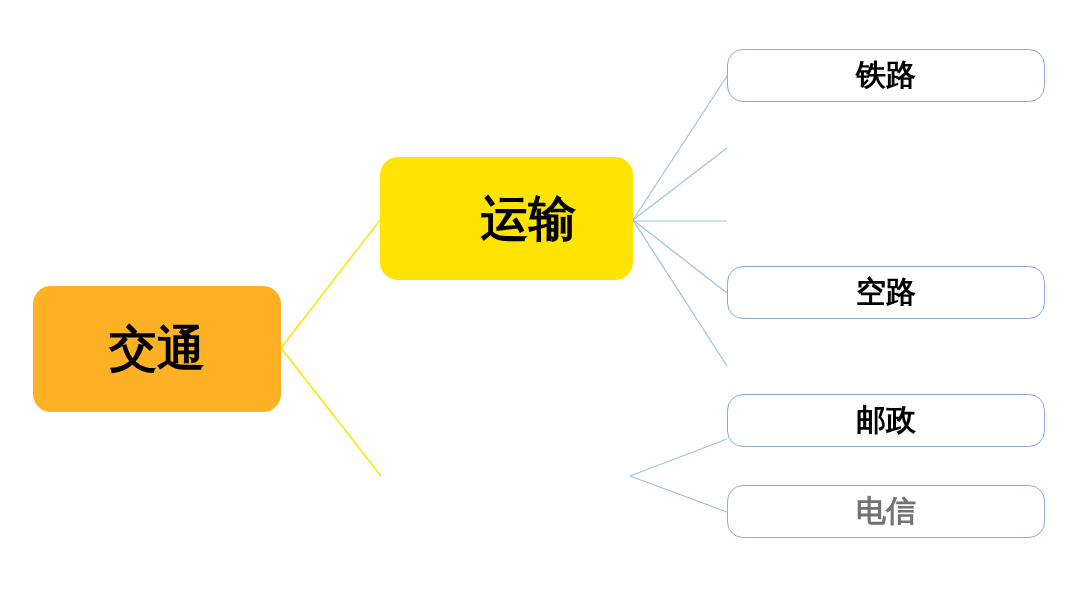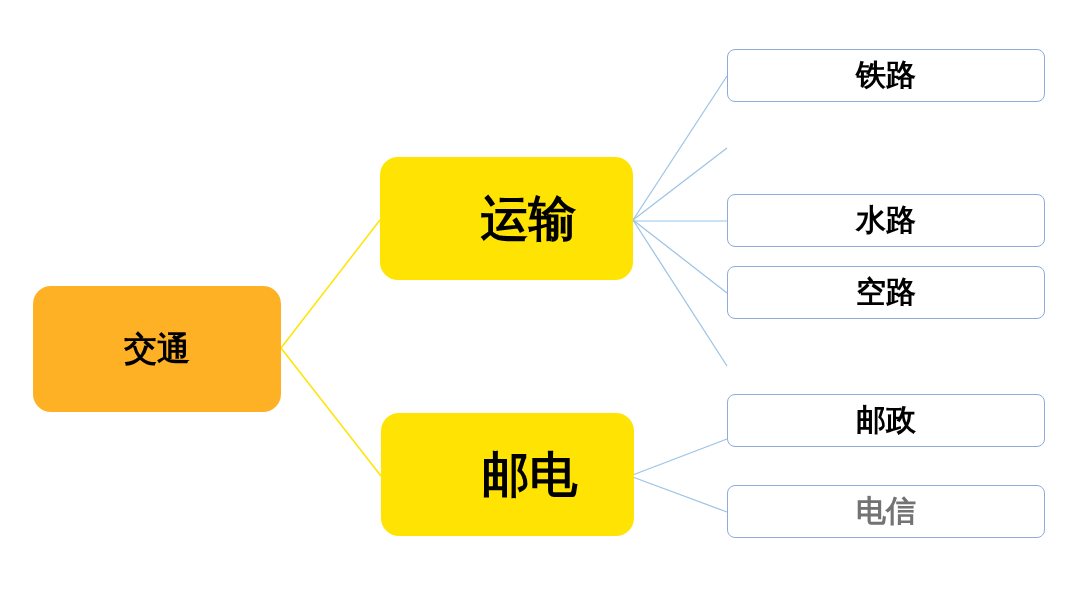--- a/index.html
+++ b/index.html
@@ -29,40 +29,40 @@
     text-align: center;
     color: #000000;
     font-weight: bold;
   }
 
   .node-root {
     left: 33px; top: 286px;
     width: 248px; height: 126px;
     background: #FFB125;
     border-radius: 18px;
-    font-size: 33px;
+    font-size: 48px;
     font-family: Liberation Mono, monospace;
   }
 
   .node-branch {
     width: 253px; height: 123px;
     background: #FFE403;
     border-radius: 18px;
     font-size: 48px;
     padding-left: 44px;
   }
   .node-branch.transport { left: 380px; top: 157px; }
   .node-branch.post-telecom { left: 381px; top: 413px; }
 
   .node-leaf {
     left: 727px;
     width: 318px; height: 53px;
     background: #FFFFFF;
     border: 1.5px solid #8FAADC;
-    border-radius: 8px;
+    border-radius: 16px;
     font-size: 30px;
   }
   .leaf-0 { top: 49px; }
   .leaf-1 { top: 122px; }
   .leaf-2 { top: 194px; }
   .leaf-3 { top: 266px; text-align: center; }
   .leaf-4 { top: 339px; }
   .leaf-5 { top: 394px; }
   .leaf-6 { top: 485px; }
 
@@ -88,29 +88,23 @@
     <line x1="630" y1="476" x2="727" y2="512" stroke="#9DC3E6" stroke-width="1.25"></line>
   </svg>
 
   <div class="node node-root">
     <span>交通</span>
   </div>
 
   <div class="node node-branch transport">
     <span>运输</span>
   </div>
-  <div class="node node-branch post-telecom">
-    <span>邮电</span>
-  </div>
 
   <div class="node node-leaf leaf-0">
     <span>铁路</span>
-  </div>
-  <div class="node node-leaf leaf-2">
-    <span>水路</span>
   </div>
   <div class="node node-leaf leaf-3">
     <span>空路</span>
   </div>
 
   <div class="node node-leaf leaf-5">
     <span>邮政</span>
   </div>
   <div class="node node-leaf leaf-6">
     <span class="highlight">电信</span>

